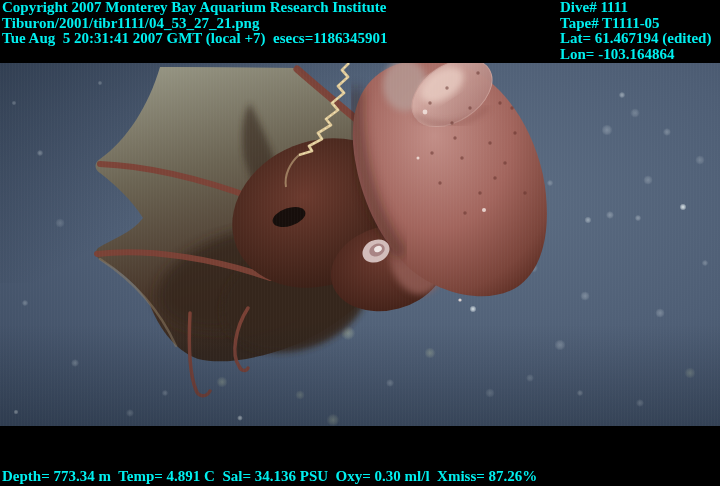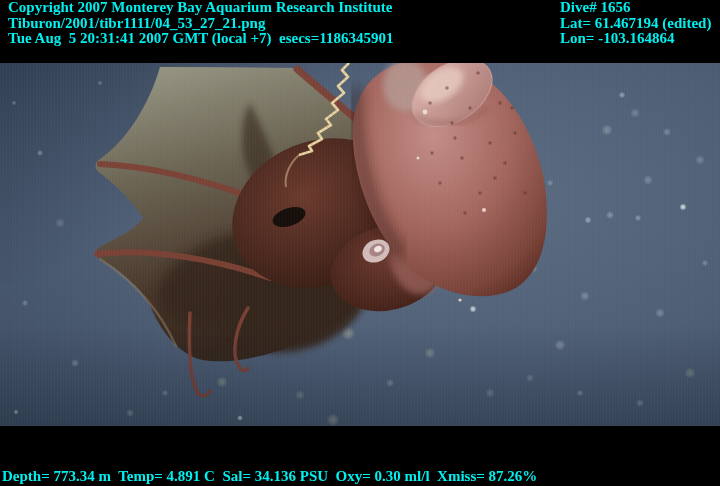--- a/index.html
+++ b/index.html
@@ -1,41 +1,42 @@
 <!DOCTYPE html>
 <html style="--bar: #000000; --cyan: #00efef; --water-light: #5d6e84; --water-mid: #4e5e75; --water-dark: #3d4c62; --mantle-hi: #c28e87; --mantle-mid: #a2655d; --mantle-dark: #7a443a; --mantle-deep: #5a2c22; --fin-pale: #ddb7af; --fin-edge: #b3827c; --web-light: #9b9b89; --web-olive: #6b6453; --web-dark: #34261d; --arm: #7c4136; --head-hi: #6b3a2e; --head-dark: #331b12; --lobe-hi: #6e3b30; --lobe-dark: #3f1f16; --filament: #dcc696; --filament-hi: #f1e3b5; --ring-outer: #d8c4c2; --ring-mid: #a88484; --ring-center: #efe6e4; --speckle: #5e2c26; --glint: #f2e4de; --particle-white: #e2ebee; --particle-green: #ccd6b0;"><head>
 <meta charset="utf-8">
 <style>
   html,body{margin:0;padding:0;background:#111;}
   .screen{position:relative;width:720px;height:486px;background:var(--bar,#000);overflow:hidden;
           font-family:"Liberation Serif",serif;}
   .bar-text{color:var(--cyan,#00efef);font-weight:bold;font-size:15px;line-height:15.7px;white-space:pre;}
   .topbar{position:absolute;top:0;left:0;width:720px;height:63px;background:var(--bar,#000);}
-  .topleft{position:absolute;top:0;left:8px;}
+  .topleft{position:absolute;top:0;left:2px;}
   .topright{position:absolute;top:0;left:560px;}
   .photo{position:absolute;top:63px;left:0;width:720px;height:363px;}
   .photo svg{display:block;}
   .photo::after{content:"";position:absolute;inset:0;pointer-events:none;
     background:repeating-linear-gradient(90deg,rgba(255,255,255,.02) 0 1px,transparent 1px 3px);}
   .bottombar{position:absolute;top:426px;left:0;width:720px;height:60px;background:var(--bar,#000);}
   .telemetry{position:absolute;left:2px;bottom:1px;}
 </style>
 </head>
 <body>
 
 <div class="screen">
 
   <div class="topbar">
     <div class="topleft">
       <div class="bar-text">Copyright 2007 Monterey Bay Aquarium Research Institute</div>
       <div class="bar-text">Tiburon/2001/tibr1111/04_53_27_21.png</div>
       <div class="bar-text">Tue Aug  5 20:31:41 2007 GMT (local +7)  esecs=1186345901</div>
     </div>
     <div class="topright">
-      <div class="bar-text">Dive# 1656</div>
+      <div class="bar-text">Dive# 1111</div>
+      <div class="bar-text">Tape# T1111-05</div>
       <div class="bar-text">Lat= 61.467194 (edited)</div>
       <div class="bar-text">Lon= -103.164864</div>
     </div>
   </div>
 
   <div class="photo">
     <svg width="720" height="363" viewBox="0 0 720 363" xmlns="http://www.w3.org/2000/svg">
       <defs>
         <radialGradient id="bgGrad" cx="62%" cy="38%" r="85%">
           <stop offset="0%" style="stop-color:var(--water-light)"></stop>

